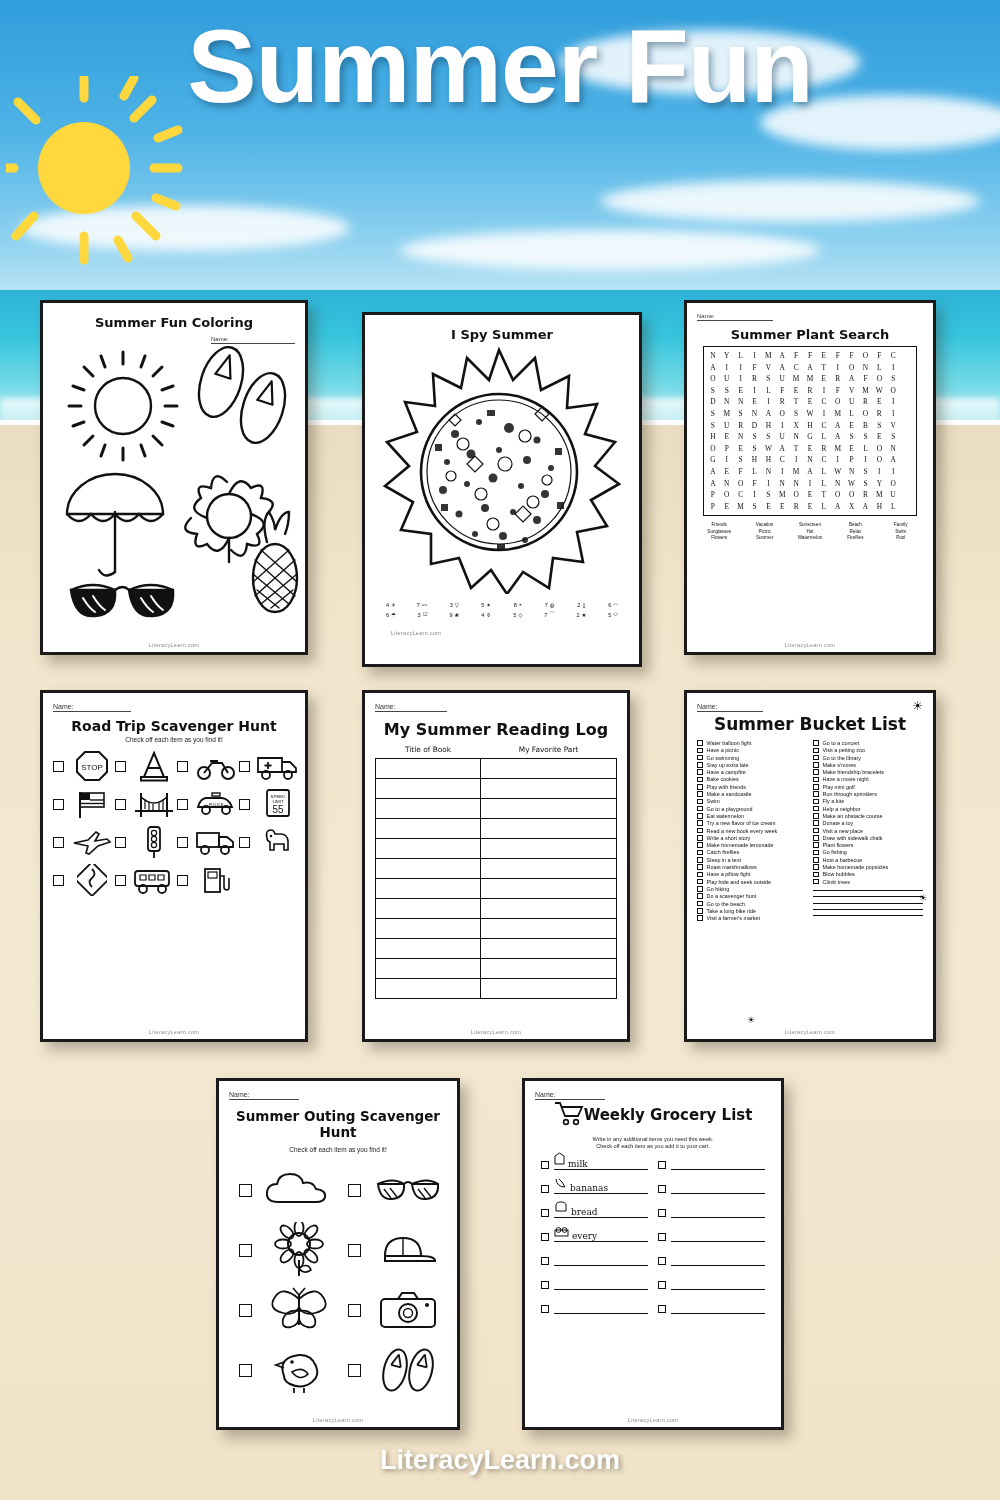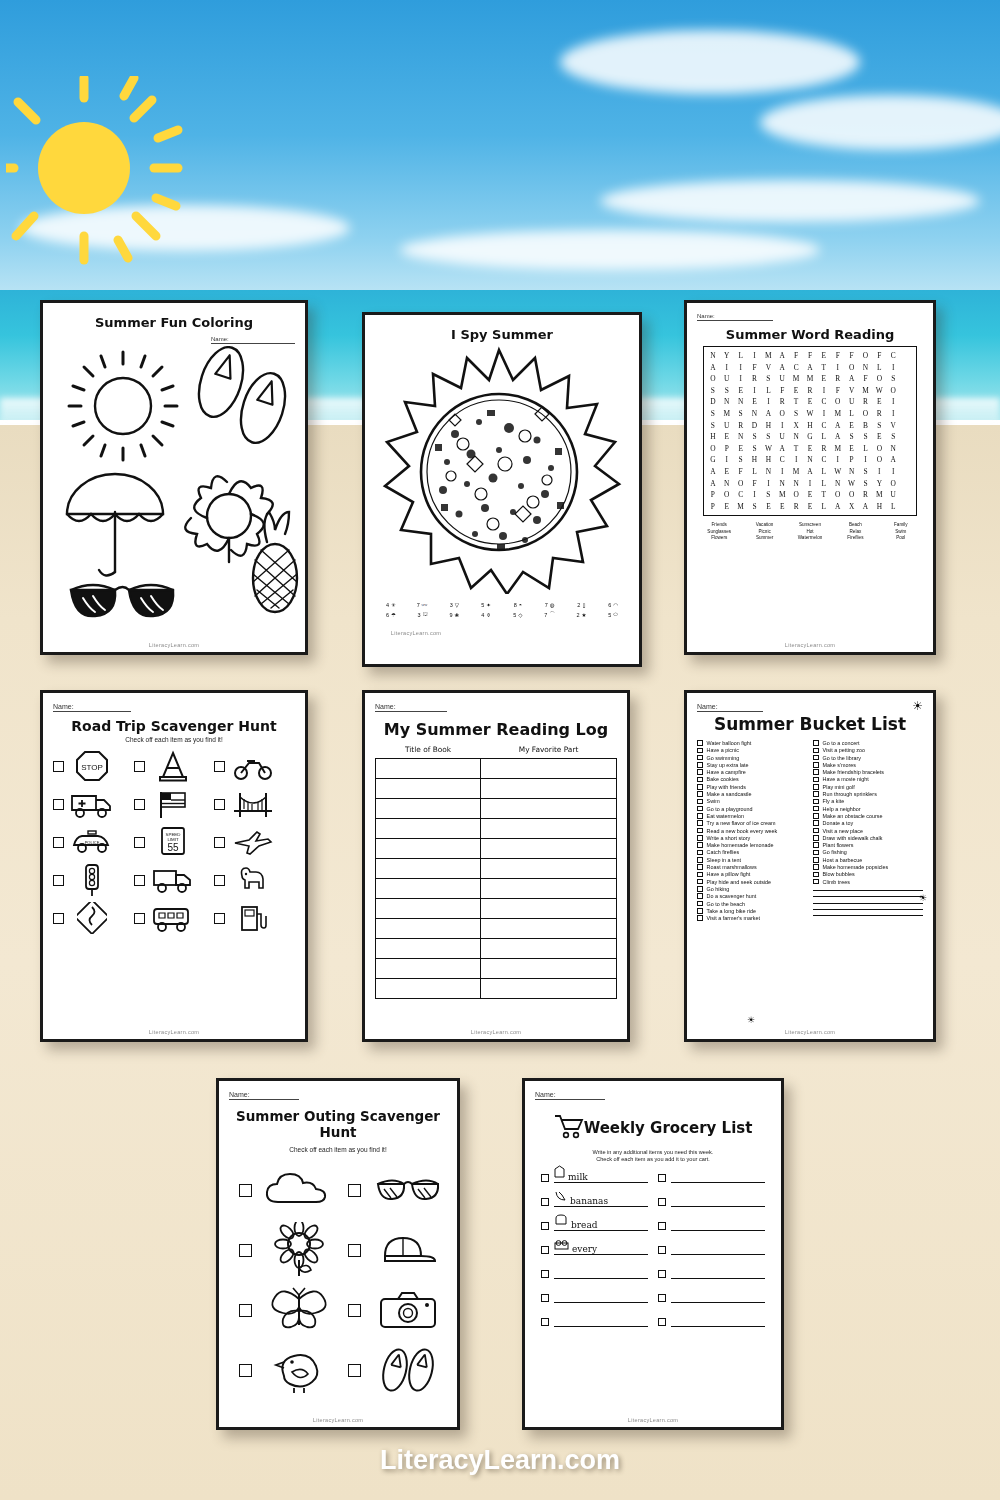--- a/index.html
+++ b/index.html
@@ -90,21 +90,21 @@
 
   
   .rl-table { width:100%; border-collapse:collapse; margin-top:4px; }
   .rl-table th {
     font-size:7.4px; font-weight:normal; color:#111; padding:2px 0 4px;
     font-family:"DejaVu Sans", sans-serif;
   }
   .rl-table td { border:1px solid #111; height:20px; }
 
   
-  .sv-grid { display:grid; grid-template-columns:repeat(3,1fr); row-gap:4px; margin-top:6px; }
+  .sv-grid { display:grid; grid-template-columns:repeat(4,1fr); row-gap:4px; margin-top:6px; }
   .sv-cell { display:flex; align-items:center; gap:5px; }
   .sv-box { width:11px; height:11px; border:1.2px solid #111; flex:0 0 auto; }
   .sv-art { width:46px; height:34px; display:flex; align-items:center; justify-content:center; }
 
   .so-grid { display:grid; grid-template-columns:repeat(2,1fr); row-gap:2px; margin-top:8px; }
   .so-cell { display:flex; align-items:center; gap:9px; justify-content:flex-start; padding-left:10px;}
   .so-box { width:13px; height:13px; border:1.3px solid #111; flex:0 0 auto; }
   .so-art { width:76px; height:58px; display:flex; align-items:center; justify-content:center; }
 
   
@@ -134,20 +134,21 @@
   <div class="cloud" style="left:760px;top:95px;width:260px;height:55px;"></div>
   <div class="cloud" style="left:20px;top:205px;width:330px;height:46px;"></div>
   <div class="cloud" style="left:400px;top:230px;width:420px;height:40px;"></div>
   <div class="cloud" style="left:600px;top:180px;width:380px;height:42px;"></div>
   <div class="bg-sea"></div>
   <div class="bg-surf"></div>
   <div class="bg-sand"></div>
 </div>
 
 <div class="header">
+  <div class="title-line l1">Summer Fun</div>
 </div>
 
 <div class="sun-deco">
   <svg viewBox="0 0 200 200" width="200" height="200">
     <g fill="#ffd83d">
       <circle cx="78" cy="92" r="46"></circle>
       <g stroke="#ffd83d" stroke-width="9" stroke-linecap="round">
         <line x1="78" y1="22" x2="78" y2="2"></line>
         <line x1="128" y1="42" x2="146" y2="24"></line>
         <line x1="148" y1="92" x2="172" y2="92"></line>
@@ -354,21 +355,21 @@
           <span>⬭</span>
         </div>
     </div>
     <div class="footer-brand" style="bottom:28px;left:-86px;">LiteracyLearn.com</div>
   </div>
 </div>
 
 <div class="sheet" style="left:684px; top:300px; width:252px; height:355px;">
   <div class="sheet-inner">
     <div class="name-line" style="margin:2px 0 0 0;width:76px;font-size:6px;">Name:</div>
-    <div class="sheet-title" style="font-size:13px;margin-top:6px;">Summer Word Reading</div>
+    <div class="sheet-title" style="font-size:13px;margin-top:6px;">Summer Plant Search</div>
 
     <div class="ws-grid">
       <div class="ws-cell">N</div>
         <div class="ws-cell">Y</div>
         <div class="ws-cell">L</div>
         <div class="ws-cell">I</div>
         <div class="ws-cell">M</div>
         <div class="ws-cell">A</div>
         <div class="ws-cell">F</div>
         <div class="ws-cell">F</div>
@@ -1170,21 +1171,21 @@
           </span>
         </div>
     </div>
     <div class="footer-brand">LiteracyLearn.com</div>
   </div>
 </div>
 
 <div class="sheet" style="left:522px; top:1078px; width:262px; height:352px;">
   <div class="sheet-inner">
     <div class="name-line" style="margin:2px 0 0 0;width:70px;">Name:</div>
-    <div style="display:flex;align-items:center;justify-content:center;margin-top:13px;">
+    <div style="display:flex;align-items:center;justify-content:center;margin-top:0;">
       <span>
         <svg width="30" height="26" viewBox="0 0 30 26">
             <path d="M1,3 h5 l5,13 h13 l4,-9 h-20" fill="none" stroke="#111" stroke-width="1.8"></path>
             <circle cx="12" cy="22" r="2.4" fill="none" stroke="#111" stroke-width="1.6"></circle>
             <circle cx="22" cy="22" r="2.4" fill="none" stroke="#111" stroke-width="1.6"></circle>
           </svg>
       </span>
       <div class="sheet-title" style="font-size:15px;">Weekly Grocery List</div>
     </div>
     <div class="sheet-sub" style="margin-top:6px;font-size:5.6px;">Write in any additional items you need this week.</div>

